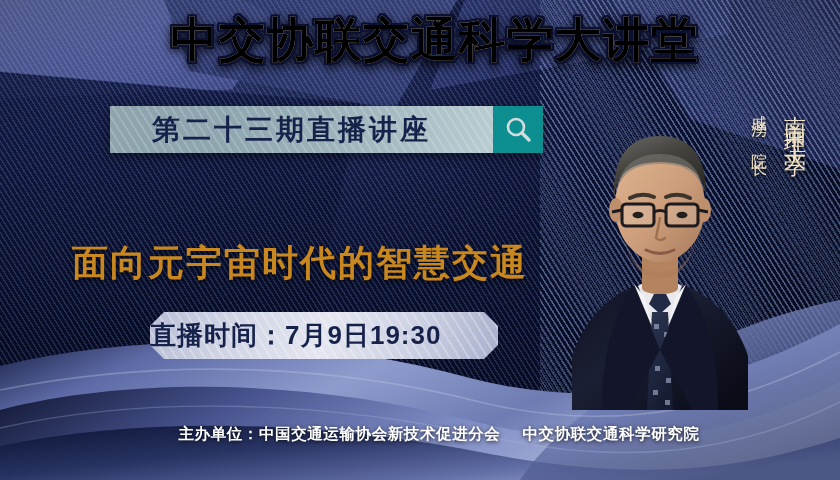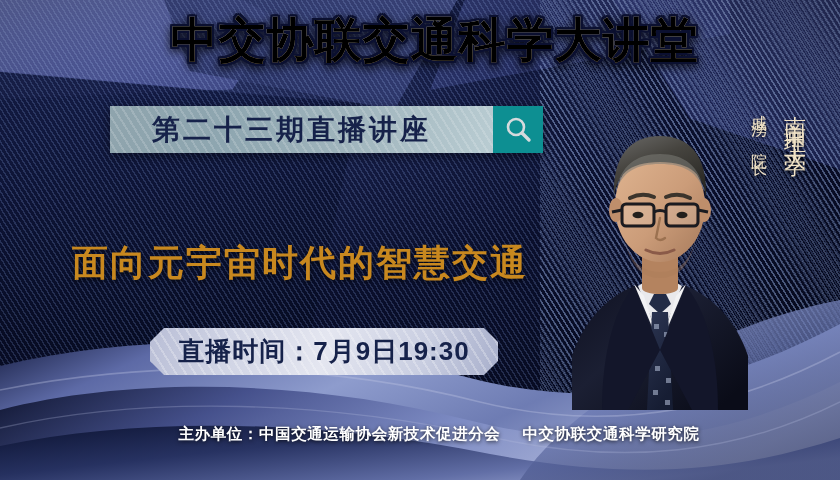--- a/index.html
+++ b/index.html
@@ -140,25 +140,25 @@
     font-size:36px;line-height:1.28;
     font-weight:700;letter-spacing:2px;
     color:#c8881f;
     text-shadow:0 2px 5px rgba(0,0,0,.65);
     margin-top:48px;
   }
   .lecture-title .l2{display:block;}
 
   
   .time-banner{
-    position:absolute;left:150px;top:328px;width:348px;height:47px;
+    position:absolute;left:150px;top:312px;width:348px;height:47px;
     background:linear-gradient(105deg,#b9bed6 0%,#cfd3e4 22%,#e4e6f0 50%,#c9cee1 78%,#a9b0cc 100%);
     clip-path:polygon(14px 0, calc(100% - 14px) 0, 100% 14px, 100% calc(100% - 14px),
                       calc(100% - 14px) 100%, 14px 100%, 0 calc(100% - 14px), 0 14px);
-    display:flex;align-items:center;justify-content:center;
+    display:flex;align-items:center;justify-content:flex-start;
     box-shadow:0 4px 14px rgba(0,0,0,.5);
     overflow:hidden;
   }
   .time-banner::after{
     content:"";position:absolute;inset:0;
     background-image:repeating-linear-gradient(
       58deg, rgba(255,255,255,0) 0 6px, rgba(255,255,255,.26) 6px 8px);
     pointer-events:none;
   }
   .time-text{

